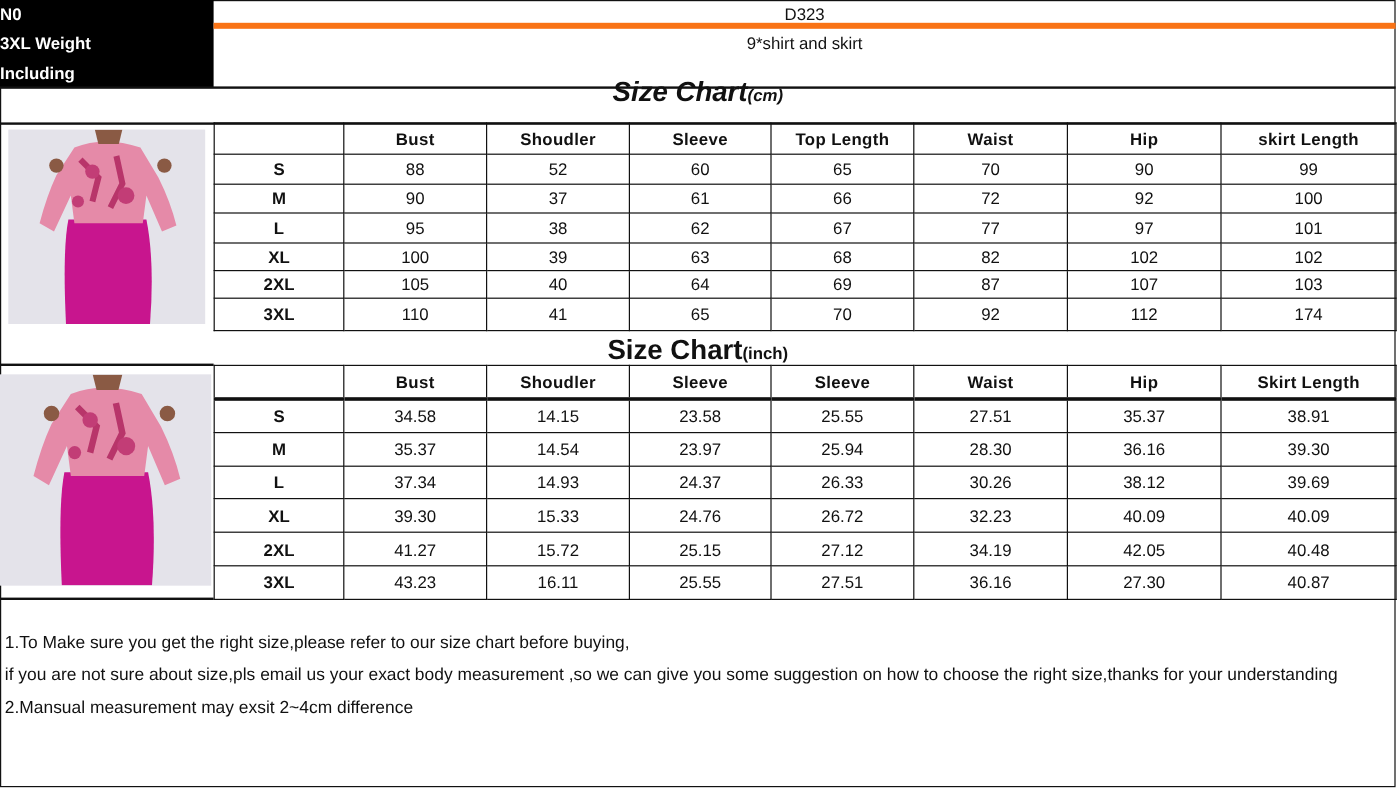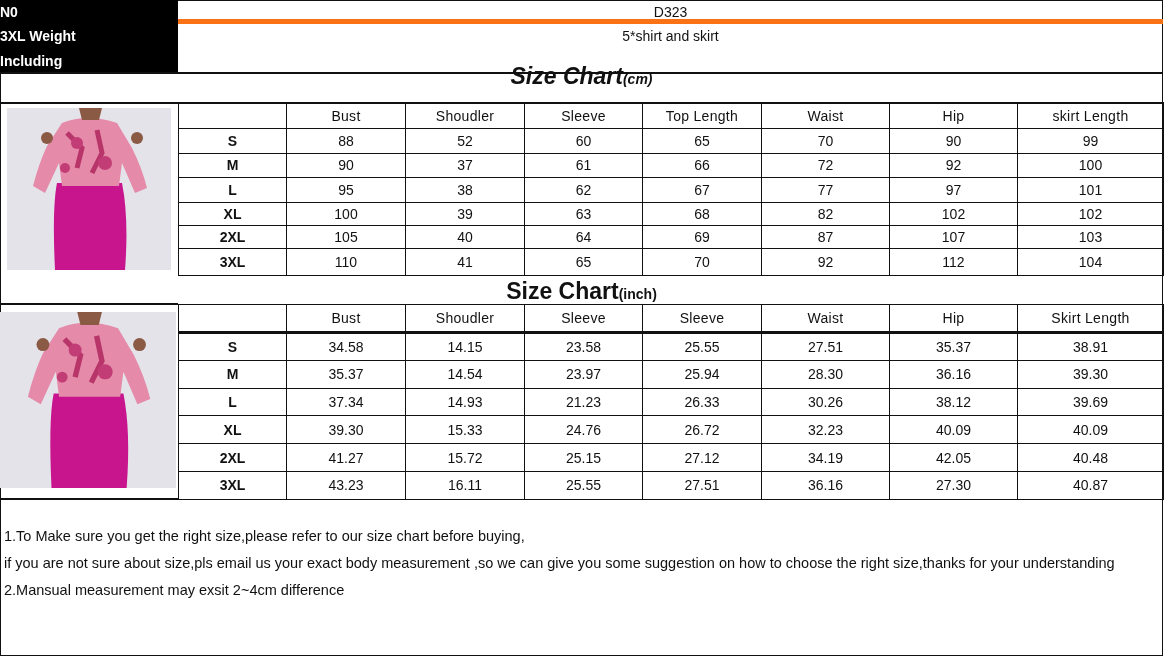--- a/index.html
+++ b/index.html
@@ -16,39 +16,39 @@
 
   .hline { position: absolute; height: 1.5px; background: #111; }
 
   .title { position: absolute; left: 0; width: 1163px; text-align: center; font-weight: bold; font-size: 23px; }
   .title small { font-size: 14px; font-weight: bold; }
 
   .photo { position: absolute; overflow: hidden; background: #e4e3ea; }
 
   table.grid { position: absolute; border-collapse: collapse; table-layout: fixed; }
   table.grid td { border: 1.5px solid #111; text-align: center; font-size: 14px; padding: 0; }
-  table.grid tr.head td { font-weight: normal; letter-spacing: 0.3px; }
+  table.grid tr.head td { font-weight: bold; letter-spacing: 0.3px; }
   table.grid td.size { font-weight: bold; }
   table.grid.inch tr.head td { border-bottom: 3px solid #111; }
 
   .notes { position: absolute; left: 4px; top: 523px; width: 1150px; font-size: 14.5px; line-height: 27px; color: #111; }
 </style>
 </head>
 <body>
 
 <div class="frame"></div>
 
 <div class="info-label">
   <div>N0</div>
   <div>3XL Weight</div>
   <div>Including</div>
 </div>
 <div class="info-values">
   <div>D323</div>
-  <div>5*shirt and skirt</div>
+  <div>9*shirt and skirt</div>
 </div>
 <div class="hline" style="left:0;top:72px;width:1163px;"></div>
 
 <div class="title" style="top:62px;height:28px;line-height:29px;font-style:italic;">
   <span>Size Chart</span><small>(cm)</small>
 </div>
 <div class="hline" style="left:0;top:102px;width:1163px;"></div>
 
 <div class="photo" style="left:7px;top:108px;width:164px;height:162px;">
   <svg width="164" height="162" viewBox="0 0 164 162">
@@ -138,21 +138,21 @@
     <td>103</td>
   </tr>
   <tr style="height:27px">
     <td class="size">3XL</td>
     <td>110</td>
     <td>41</td>
     <td>65</td>
     <td>70</td>
     <td>92</td>
     <td>112</td>
-    <td>104</td>
+    <td>174</td>
   </tr>
 </tbody>
   </table>
 
 <div class="title" style="top:278px;height:27px;line-height:27px;">
   <span>Size Chart</span><small>(inch)</small>
 </div>
 
 <div class="photo" style="left:0;top:312px;width:176px;height:176px;">
   <svg width="176" height="176" viewBox="0 0 164 162" preserveAspectRatio="none">
@@ -209,21 +209,21 @@
     <td>23.97</td>
     <td>25.94</td>
     <td>28.30</td>
     <td>36.16</td>
     <td>39.30</td>
   </tr>
   <tr style="height:27.8px">
     <td class="size">L</td>
     <td>37.34</td>
     <td>14.93</td>
-    <td>21.23</td>
+    <td>24.37</td>
     <td>26.33</td>
     <td>30.26</td>
     <td>38.12</td>
     <td>39.69</td>
   </tr>
   <tr style="height:27.8px">
     <td class="size">XL</td>
     <td>39.30</td>
     <td>15.33</td>
     <td>24.76</td>

